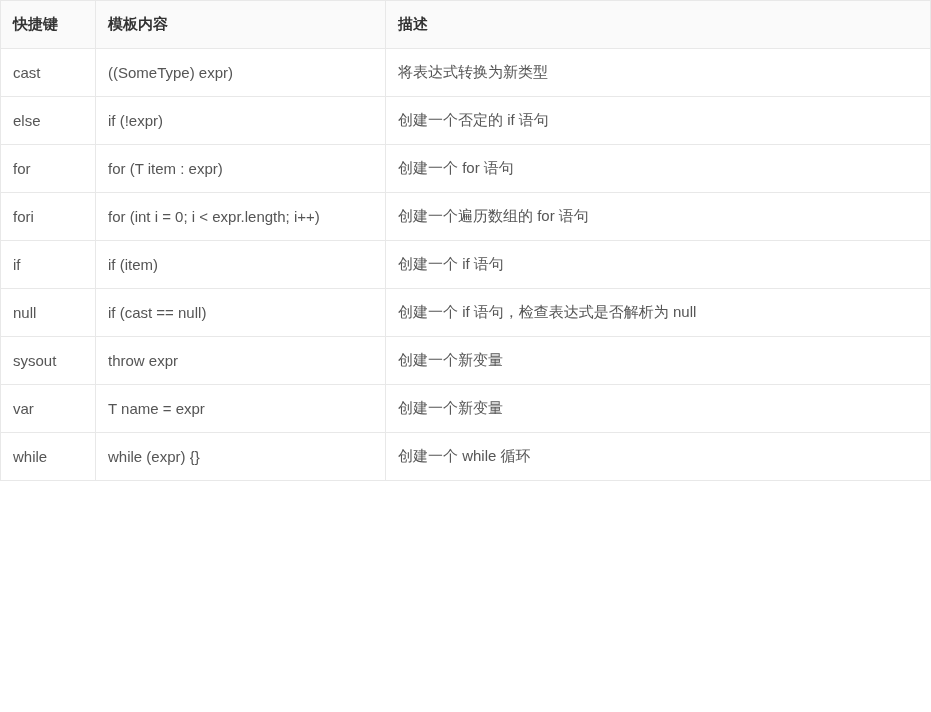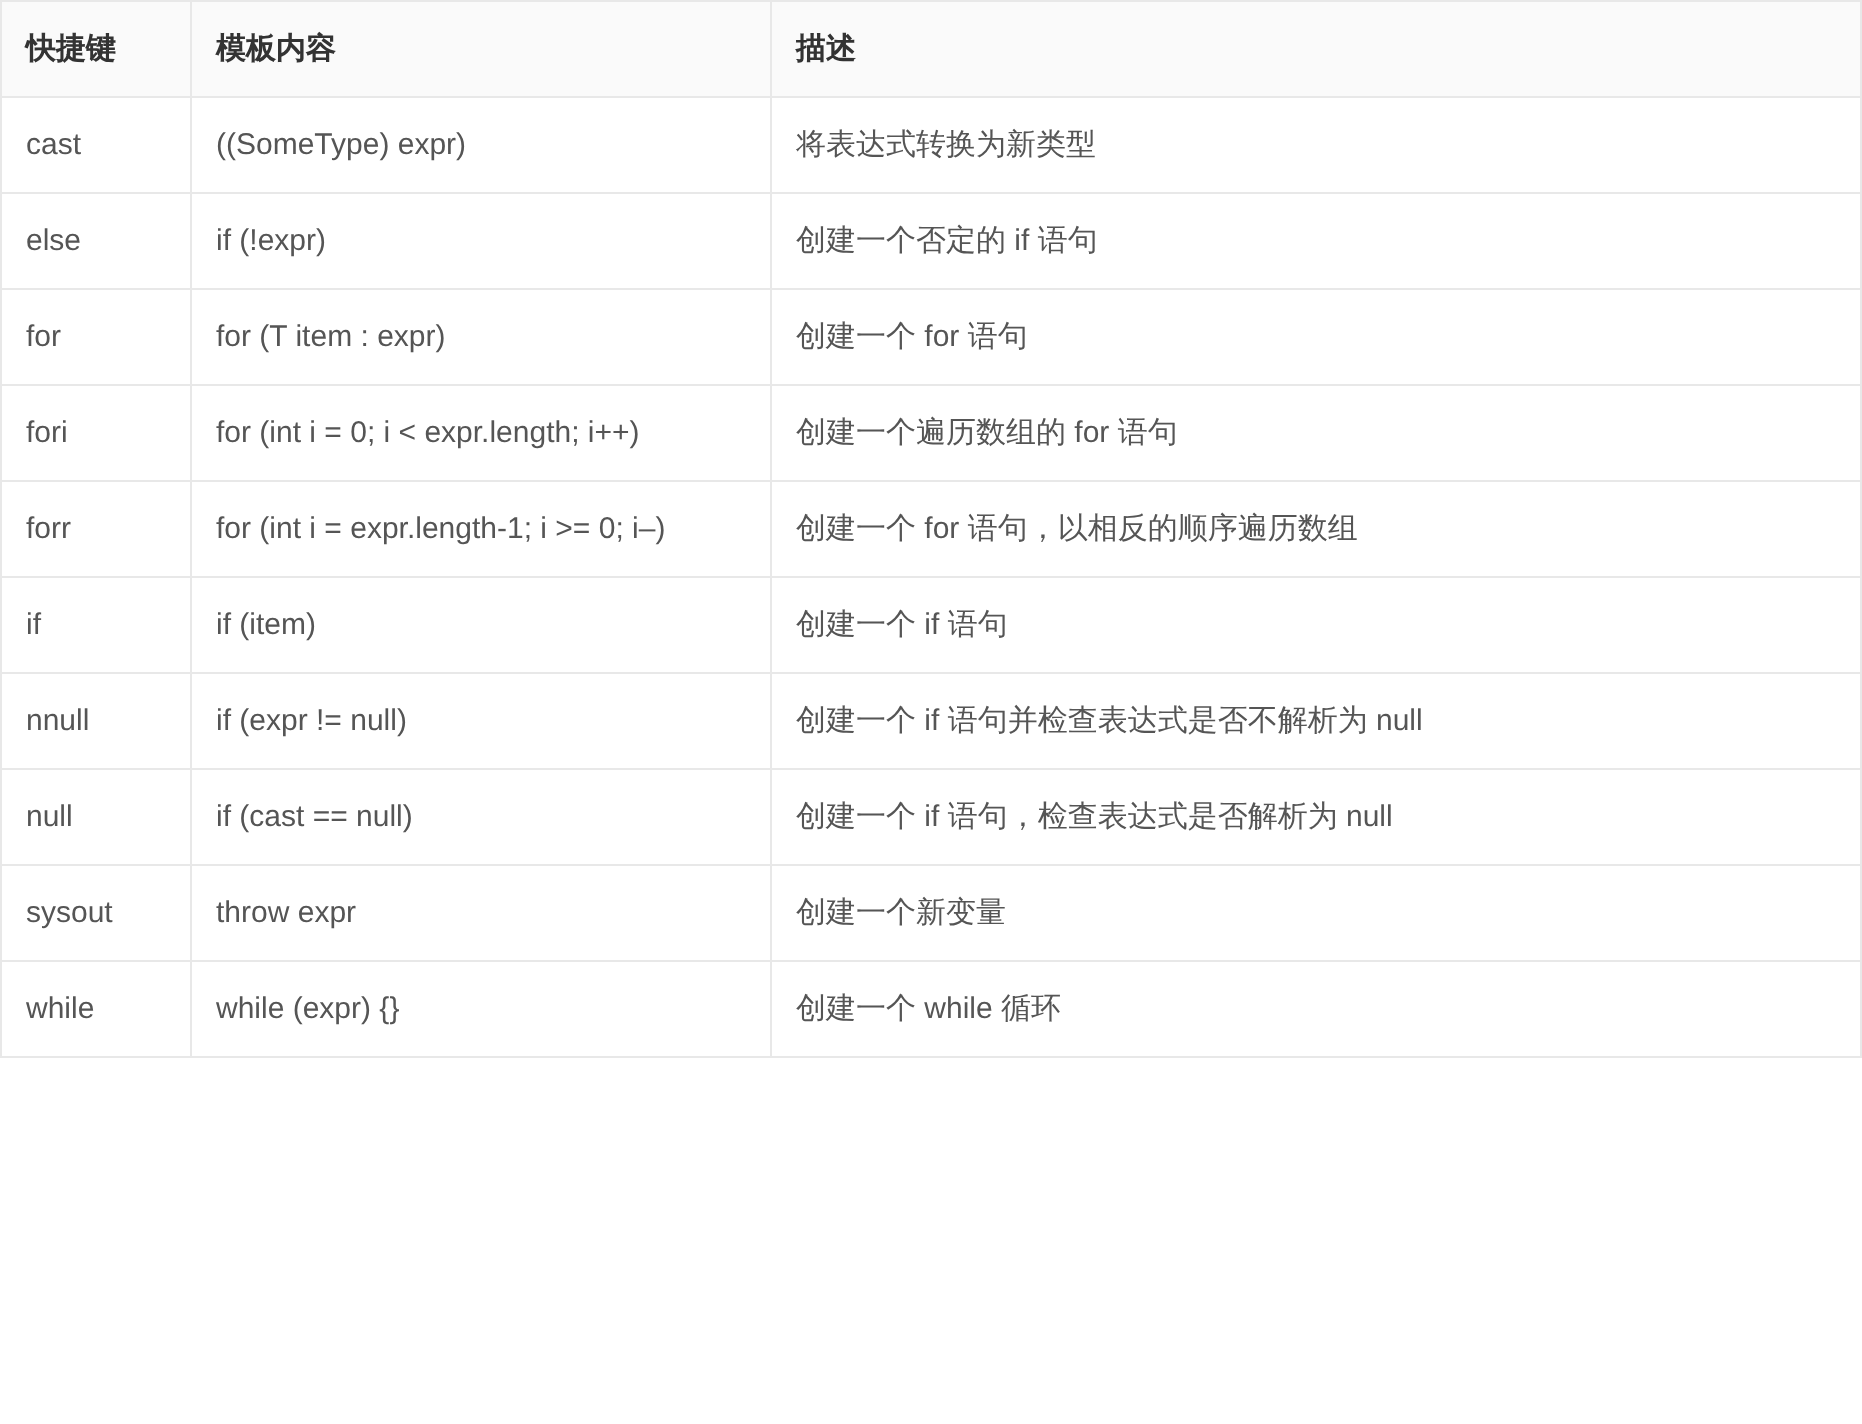--- a/index.html
+++ b/index.html
@@ -79,43 +79,38 @@
       <td>for</td>
       <td>for (T item : expr)</td>
       <td>创建一个 for 语句</td>
     </tr>
     <tr>
       <td>fori</td>
       <td>for (int i = 0; i &lt; expr.length; i++)</td>
       <td>创建一个遍历数组的 for 语句</td>
     </tr>
     <tr>
-      <td>forr</td>
-      <td>for (int i = expr.length-1; i &gt;= 0; i–)</td>
-      <td>创建一个 for 语句，以相反的顺序遍历数组</td>
-    </tr>
-    <tr>
       <td>if</td>
       <td>if (item)</td>
       <td>创建一个 if 语句</td>
-    </tr>
-    <tr>
-      <td>nnull</td>
-      <td>if (expr != null)</td>
-      <td>创建一个 if 语句并检查表达式是否不解析为 null</td>
     </tr>
     <tr>
       <td>null</td>
       <td>if (cast == null)</td>
       <td>创建一个 if 语句，检查表达式是否解析为 null</td>
     </tr>
     <tr>
       <td>sysout</td>
       <td>throw expr</td>
       <td>创建一个新变量</td>
     </tr>
     <tr>
+      <td>var</td>
+      <td>T name = expr</td>
+      <td>创建一个新变量</td>
+    </tr>
+    <tr>
       <td>while</td>
       <td>while (expr) {}</td>
       <td>创建一个 while 循环</td>
     </tr>
   </tbody>
 </table>
 
 </body></html>

